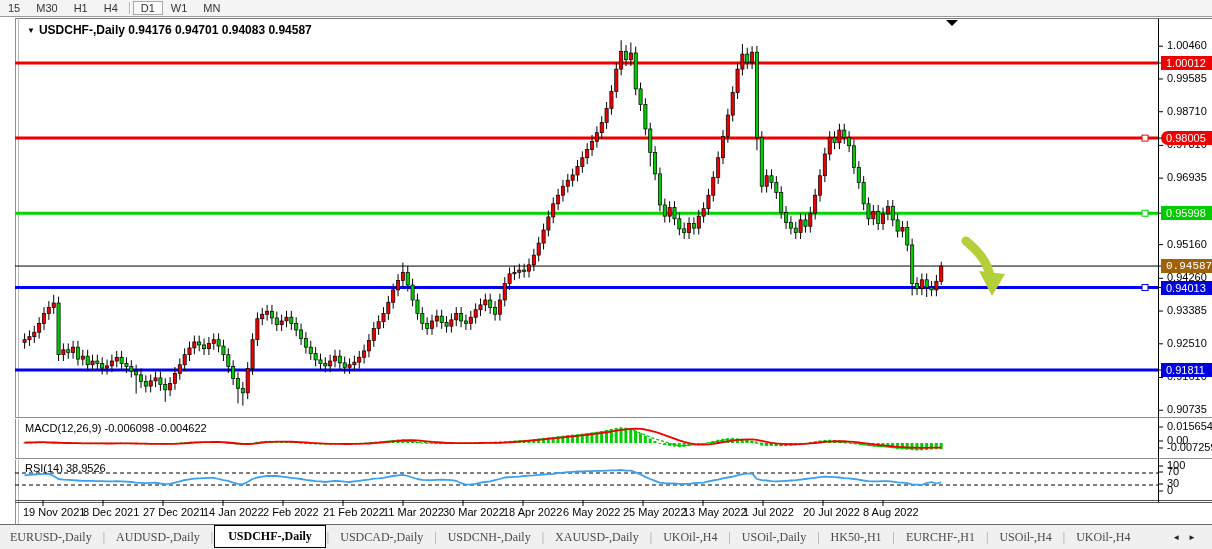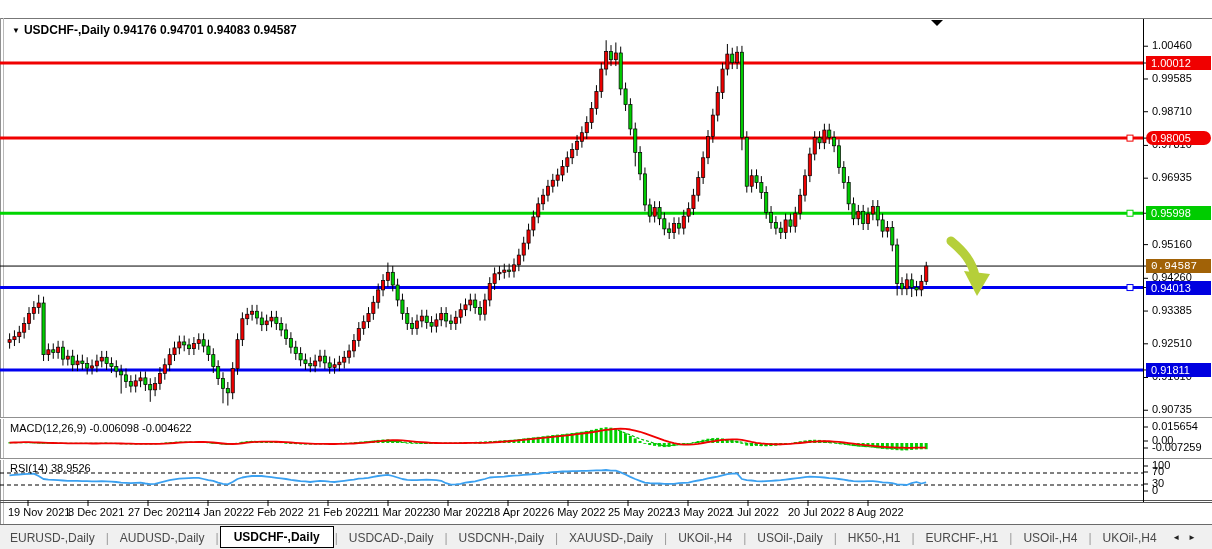--- a/index.html
+++ b/index.html
@@ -3,39 +3,49 @@
 <meta charset="utf-8">
 <style>
   html,body{margin:0;padding:0;background:#fff;}
   .app{position:relative;width:1212px;height:549px;font-family:"Liberation Sans",sans-serif;overflow:hidden;background:#fff;}
   
   .toolbar{position:absolute;left:0;top:0;width:1212px;height:16px;background:#f4f4f4;border-bottom:1px solid #9a9a9a;display:flex;align-items:center;font-size:11px;color:#333;}
   .tfbtn{padding:1px 8px;cursor:default;}
   .tfbtn.active{background:#fbfbfb;border:1px solid #aaa;padding:0 7px;}
   .tfsep{width:1px;height:12px;background:#b5b5b5;margin:0 3px;box-shadow:1px 0 0 #fff;}
   
-  .chartwin{position:absolute;left:0;top:17px;width:1100px;height:507px;background:#fff;padding-left:31px;}
+  .chartwin{position:absolute;left:15px;top:17px;width:1100px;height:507px;background:#fff;padding-left:31px;}
   .chartwin svg{position:absolute;left:0;top:0;}
   .title{position:absolute;left:12px;top:6px;font-size:12px;font-weight:bold;color:#000;}
   .title .tri{font-size:8px;margin-right:4px;vertical-align:1px;}
   .indlabel{position:absolute;left:10px;font-size:11px;color:#000;white-space:nowrap;}
   .plabel{position:absolute;left:1152px;font-size:11px;color:#000;white-space:nowrap;}
   .chip{position:absolute;left:1146px;width:60px;height:14px;line-height:14px;font-size:11px;color:#fff;padding-left:5px;white-space:nowrap;}
   .dlabel{position:absolute;top:489px;font-size:11px;color:#000;white-space:nowrap;}
   
-  .tabbar{position:absolute;left:0;top:524px;width:1212px;height:25px;background:#f0f0f0;border-top:1px solid #6a6a6a;display:flex;align-items:center;font-size:12px;color:#4a4a4a;}
+  .tabbar{position:absolute;left:0;top:524px;width:1212px;height:25px;background:#f0f0f0;border-top:1px solid #6a6a6a;display:flex;align-items:center;font-size:12px;color:#4a4a4a;font-family:Liberation Serif, serif;}
   .tab{padding:3px 10px;white-space:nowrap;cursor:default;}
   .tab.active{background:#fff;border:1px solid #000;color:#000;font-weight:bold;margin-top:-2px;padding:3px 13px;}
   .tsep{color:#9a9a9a;padding:0 1px;}
   .tabarrows{margin-left:auto;padding-right:8px;font-size:8px;color:#222;letter-spacing:8px;}
 </style>
 </head>
 <body>
 
 <div class="app">
+  <div class="toolbar" id="toolbar">
+      <div class="tfbtn">15</div>
+      <div class="tfbtn">M30</div>
+      <div class="tfbtn">H1</div>
+      <div class="tfbtn">H4</div>
+      <div class="tfsep"></div>
+      <div class="tfbtn active">D1</div>
+      <div class="tfbtn">W1</div>
+      <div class="tfbtn">MN</div>
+    </div>
 
   <div class="chartwin">
     <svg id="plot" width="1212" height="507" viewBox="0 17 1212 507">
         <line x1="0" y1="18.5" x2="1212" y2="18.5" stroke="#777" stroke-width="1"></line>
         <line x1="0.5" y1="18" x2="0.5" y2="524" stroke="#909090" stroke-width="1"></line>
         <line x1="3.5" y1="18" x2="3.5" y2="524" stroke="#b9b9b9" stroke-width="1"></line>
         <polygon points="931,20 943,20 937,26" fill="#000"></polygon>
         <line x1="0" y1="417.5" x2="1212" y2="417.5" stroke="#909090" stroke-width="1"></line>
         <line x1="0" y1="418.5" x2="1212" y2="418.5" stroke="#ffffff" stroke-width="1"></line>
         <line x1="0" y1="458.5" x2="1212" y2="458.5" stroke="#909090" stroke-width="1"></line>

